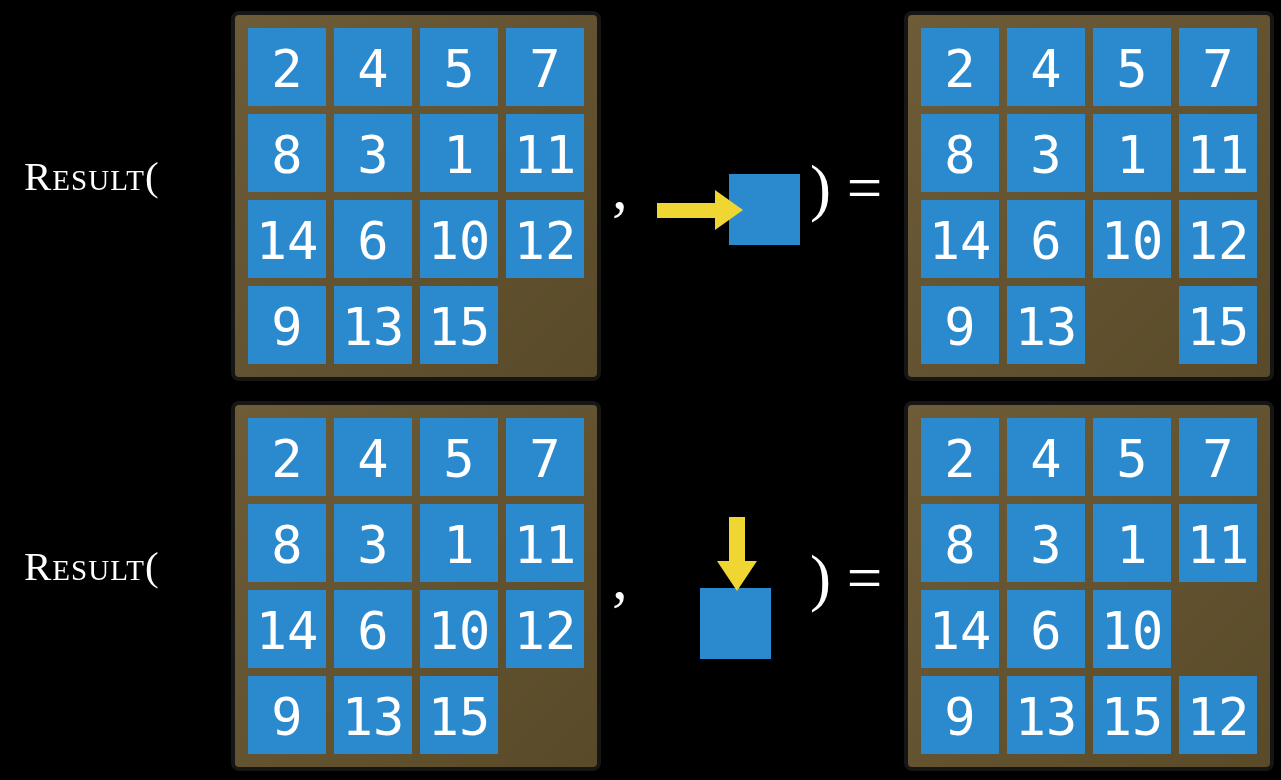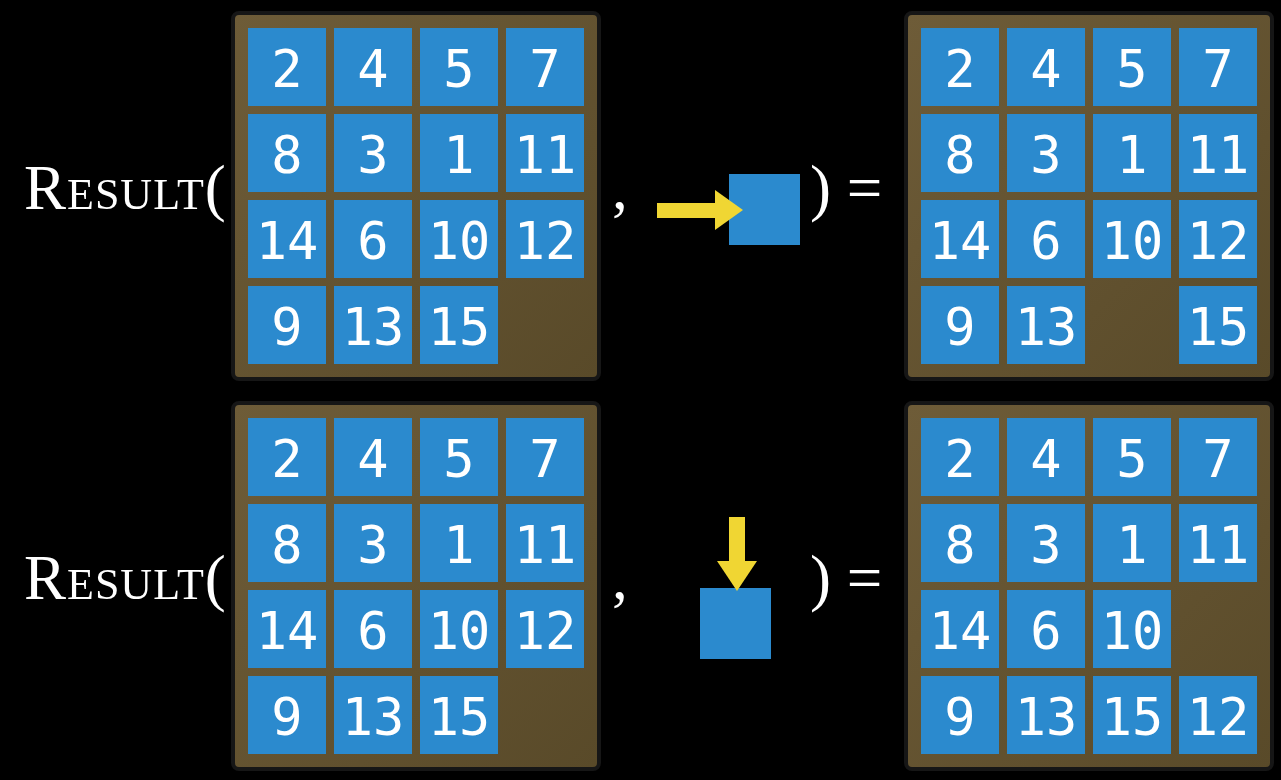--- a/index.html
+++ b/index.html
@@ -15,21 +15,21 @@
   .canvas{
     position:relative;width:1281px;height:780px;
     background:var(--background);overflow:hidden;
     font-family:"Liberation Serif",serif;
   }
   .row{position:absolute;left:0;width:1281px;height:390px;}
   .row-1{top:0;} .row-2{top:390px;}
 
   .fn-label{
     position:absolute;left:24px;top:152px;
-    font-size:63px;color:var(--text_white);
+    font-size:41px;color:var(--text_white);
     font-variant:small-caps;letter-spacing:1px;white-space:nowrap;
   }
   .comma{
     position:absolute;left:612px;top:152px;
     font-size:63px;color:var(--text_white);
   }
   .close-label{
     position:absolute;left:810px;top:152px;
     font-size:63px;color:var(--text_white);white-space:nowrap;
   }

